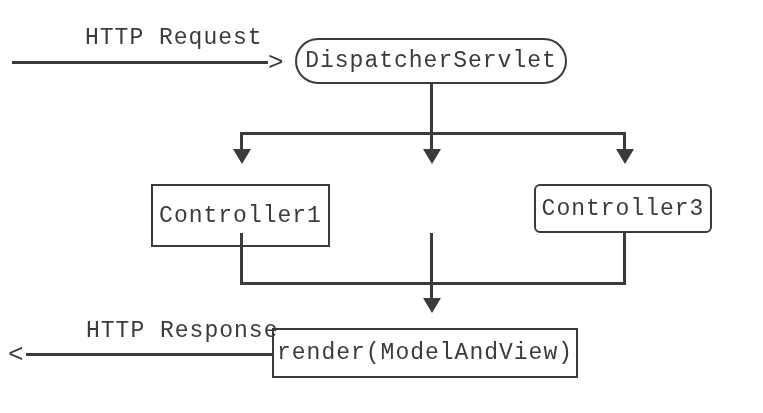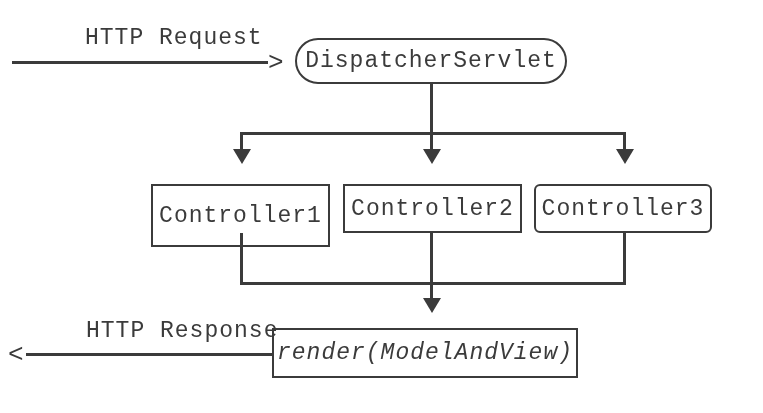--- a/index.html
+++ b/index.html
@@ -78,31 +78,30 @@
 
   <div class="vline" style="left:240px; top:132px; height:17px;"></div>
   <div class="vline" style="left:430px; top:132px; height:17px;"></div>
   <div class="vline" style="left:623px; top:132px; height:17px;"></div>
 
   <div class="tri-down" style="left:233px; top:149px;"></div>
   <div class="tri-down" style="left:423px; top:149px;"></div>
   <div class="tri-down" style="left:616px; top:149px;"></div>
 
   <div class="node" style="left:151px; top:184px; width:179px; height:63px;">Controller1</div>
-  <div class="node" style="left:343px; top:184px; width:179px; height:49px;">Controller2</div>
   <div class="node" style="left:534px; top:184px; width:178px; height:49px;border-radius:6px;">Controller3</div>
 
   <div class="vline" style="left:240px; top:233px; height:52px;"></div>
   <div class="vline" style="left:430px; top:233px; height:52px;"></div>
   <div class="vline" style="left:623px; top:233px; height:52px;"></div>
 
   <div class="hline" style="left:240px; top:282px; width:386px;"></div>
 
   <div class="vline" style="left:430px; top:282px; height:16px;"></div>
   <div class="tri-down" style="left:423px; top:298px;"></div>
 
-  <div class="node" style="left:272px; top:328px; width:306px; height:50px;font-style:italic;">render(ModelAndView)</div>
+  <div class="node" style="left:272px; top:328px; width:306px; height:50px;">render(ModelAndView)</div>
 
   <div class="label" style="left:58px; top:318px;text-align:right;">HTTP Response</div>
   <div class="hline" style="left:26px; top:353px; width:246px;"></div>
   <div class="glyph" style="left:8px; top:342px;">&lt;</div>
 
 </div>
 
 </body></html>

